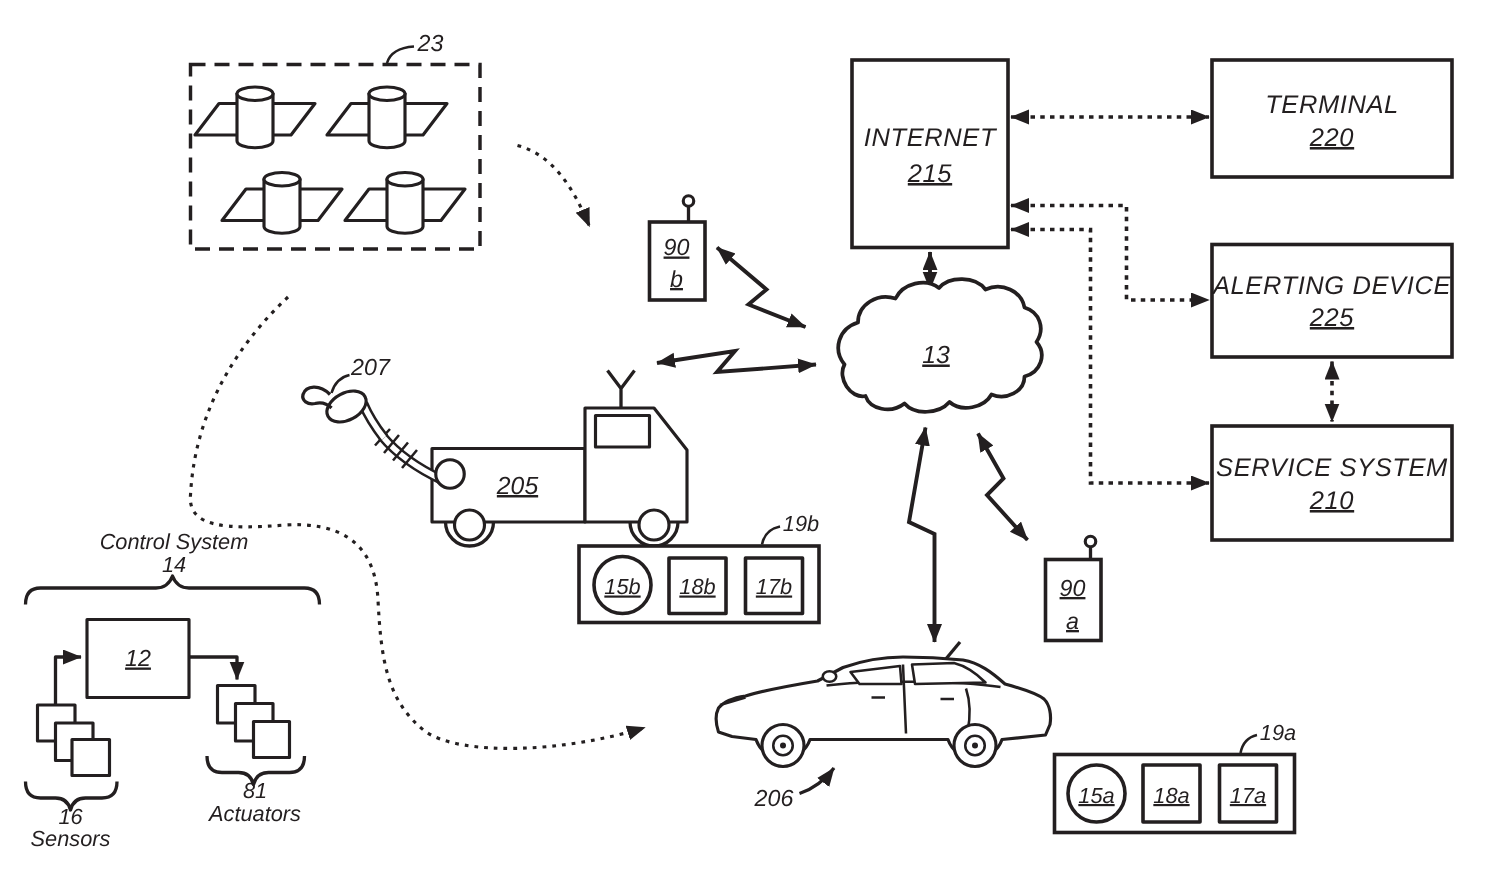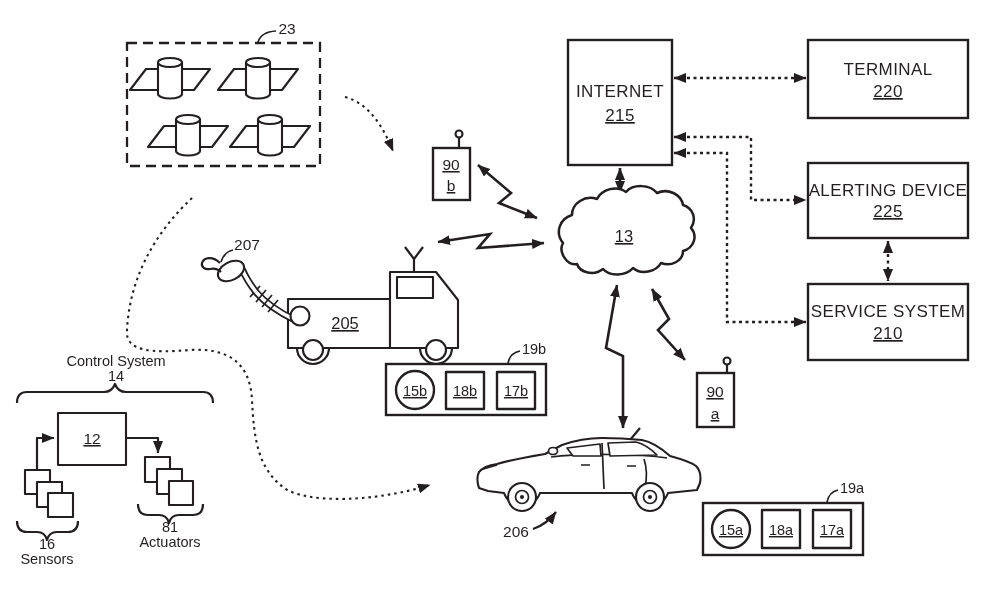--- a/index.html
+++ b/index.html
@@ -1,16 +1,16 @@
 <!DOCTYPE html>
 <html><head>
 <meta charset="utf-8">
 <style>
   html,body { margin:0; padding:0; background:#ffffff; }
-  .stage { position:relative; width:997px; height:590px; background:#ffffff; overflow:hidden; }
+  .stage { position:relative; width:997px; height:590px; background:#ffffff; overflow:hidden;font-style:italic; }
   svg text { font-family:"Liberation Sans","DejaVu Sans",sans-serif; fill:#231f20; }
   .tc  { text-anchor:middle; }
   .f17 { font-size:17px; letter-spacing:0.4px; }
   .f16 { font-size:16.5px; }
   .f15 { font-size:15.5px; }
   .f14 { font-size:14.5px; }
   .ref { text-decoration:underline; }
   .box   { fill:#ffffff; stroke:#231f20; stroke-width:2.4; }
   .shape { fill:#ffffff; stroke:#231f20; stroke-width:2.1; stroke-linejoin:round; }
   .ln    { fill:none; stroke:#231f20; stroke-width:2.2; stroke-linejoin:round; }

